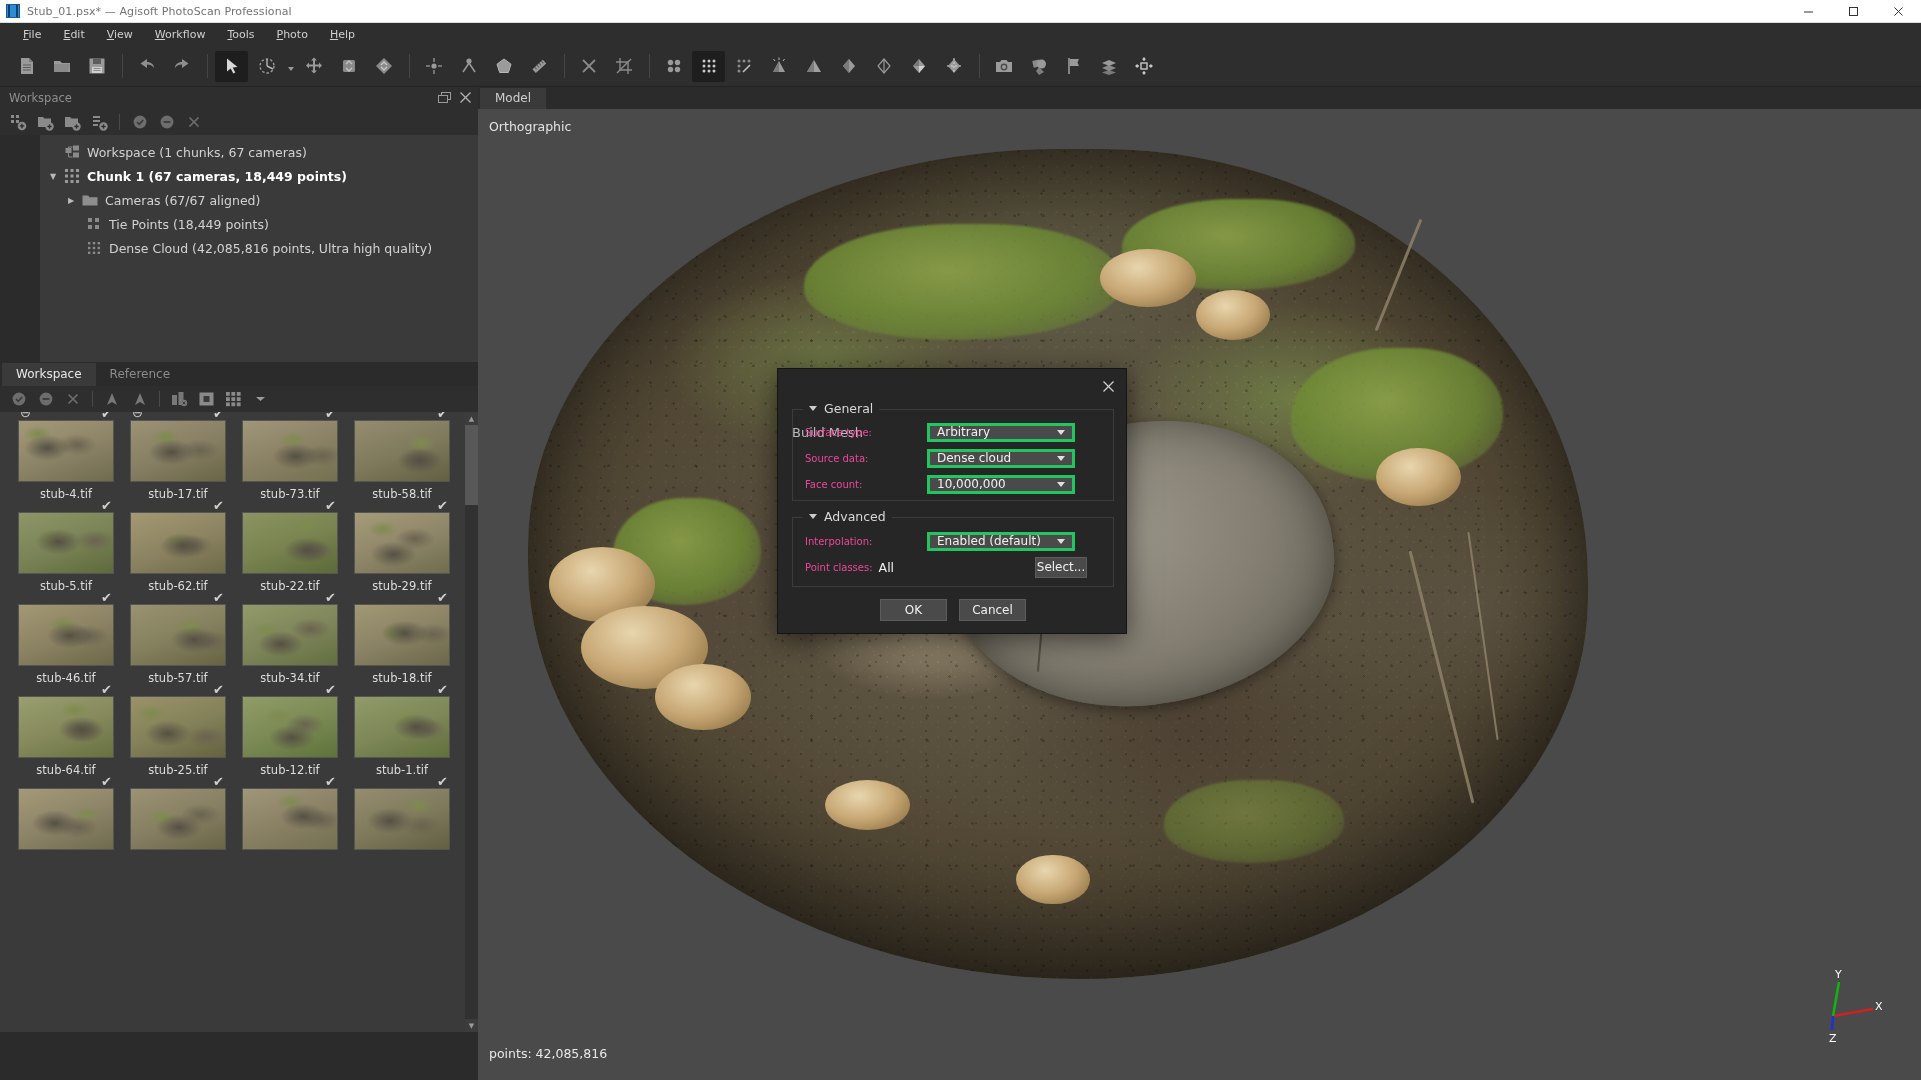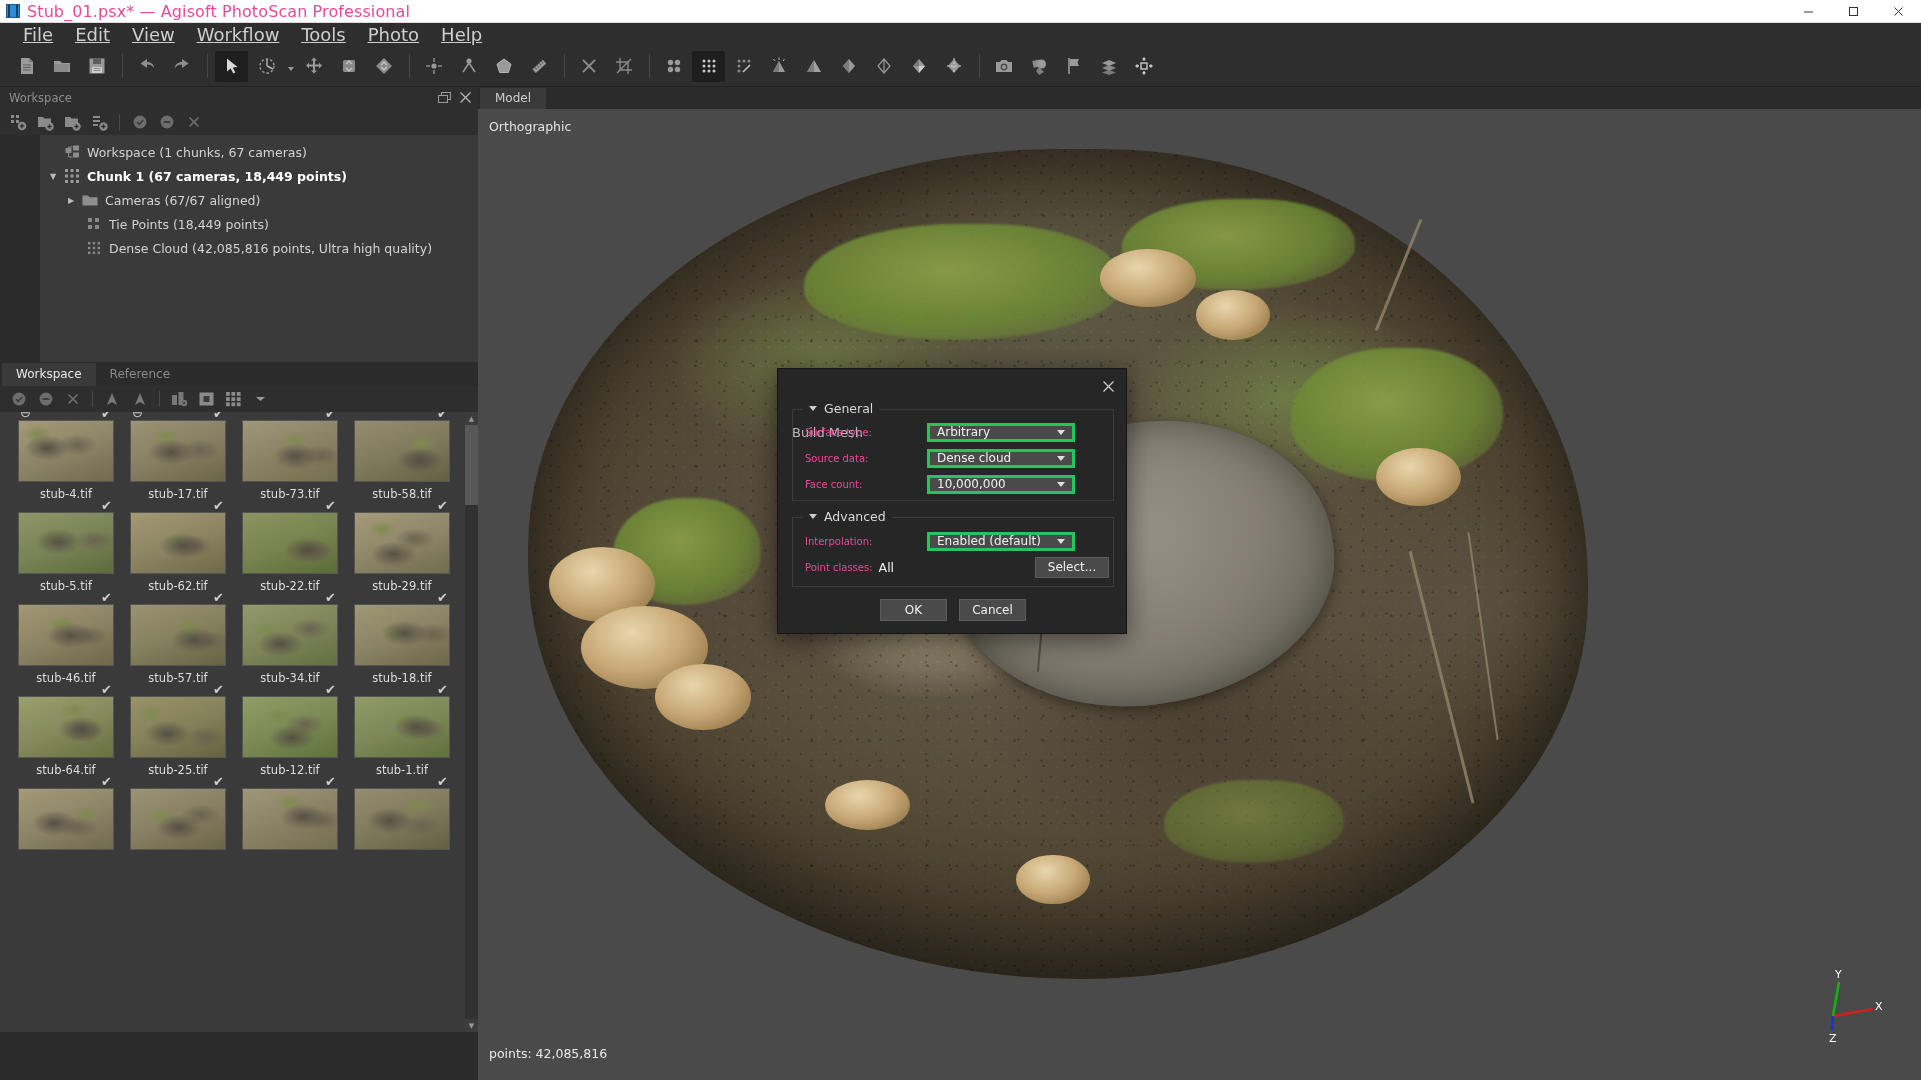--- a/index.html
+++ b/index.html
@@ -17,33 +17,33 @@
     position: absolute; top: 0; left: 0; width: 1921px; height: 23px;
     background: #ffffff; display: flex; align-items: center;
     border-bottom: 1px solid #dddddd;
   }
   .title-icon { width: 14px; height: 14px; margin: 0 7px 0 6px; position: relative; flex: none; }
   .title-icon .film { position: absolute; inset: 0; background: #2e8bd6; border: 1px solid #1a5c92; }
   .title-icon .film:before, .title-icon .film:after {
     content: ""; position: absolute; top: 0; bottom: 0; width: 2px; background: #0d3f69;
   }
   .title-icon .film:before { left: 1px; } .title-icon .film:after { right: 1px; }
-  .title-text { font-size: 16px; color: #ec4899; letter-spacing: .1px; }
+  .title-text { font-size: 11px; color: #737373; letter-spacing: .1px; }
   .win-btns { position: absolute; right: 0; top: 0; height: 23px; display: flex; }
   .win-btn { width: 45px; height: 23px; display: flex; align-items: center; justify-content: center;
              font-size: 13px; color: #333; }
   .win-btn svg { display: block; }
 
   
   .menubar {
     position: absolute; top: 23px; left: 0; width: 1921px; height: 23px;
     background: #2e2e2e; display: flex; align-items: center; padding-left: 12px;
   }
   .menu-item {
-    font-size: 18px; color: #cfcfcf; padding: 3px 11px; cursor: default; text-decoration: underline;
+    font-size: 11px; color: #cfcfcf; padding: 3px 11px; cursor: default;
   }
   .menu-item u { text-decoration: underline; }
 
   
   .toolbar {
     position: absolute; top: 46px; left: 0; width: 1921px; height: 41px;
     background: #2e2e2e; display: flex; align-items: center; padding-left: 10px;
     border-bottom: 1px solid #232323;
   }
   .tb-btn {
@@ -992,21 +992,21 @@
       <div class="grow">
         <div class="lbl">Interpolation:</div>
         <div class="combo">
           <span>Enabled (default)</span>
           <span class="carr"></span>
         </div>
       </div>
       <div class="grow">
         <div class="lbl" style="width:auto;margin-right:6px;">Point classes:</div>
         <div style="font-size:12.5px;color:#f0f0f0;">All</div>
-        <div class="btn" style="width:74px;margin-left:auto;margin-right:4px;">Select...</div>
+        <div class="btn" style="width:52px;margin-left:auto;margin-right:26px;">Select...</div>
       </div>
     </div>
 
     <div class="dlg-buttons">
       <div class="btn">OK</div>
       <div class="btn">Cancel</div>
     </div>
   </div>
 
 </div>

